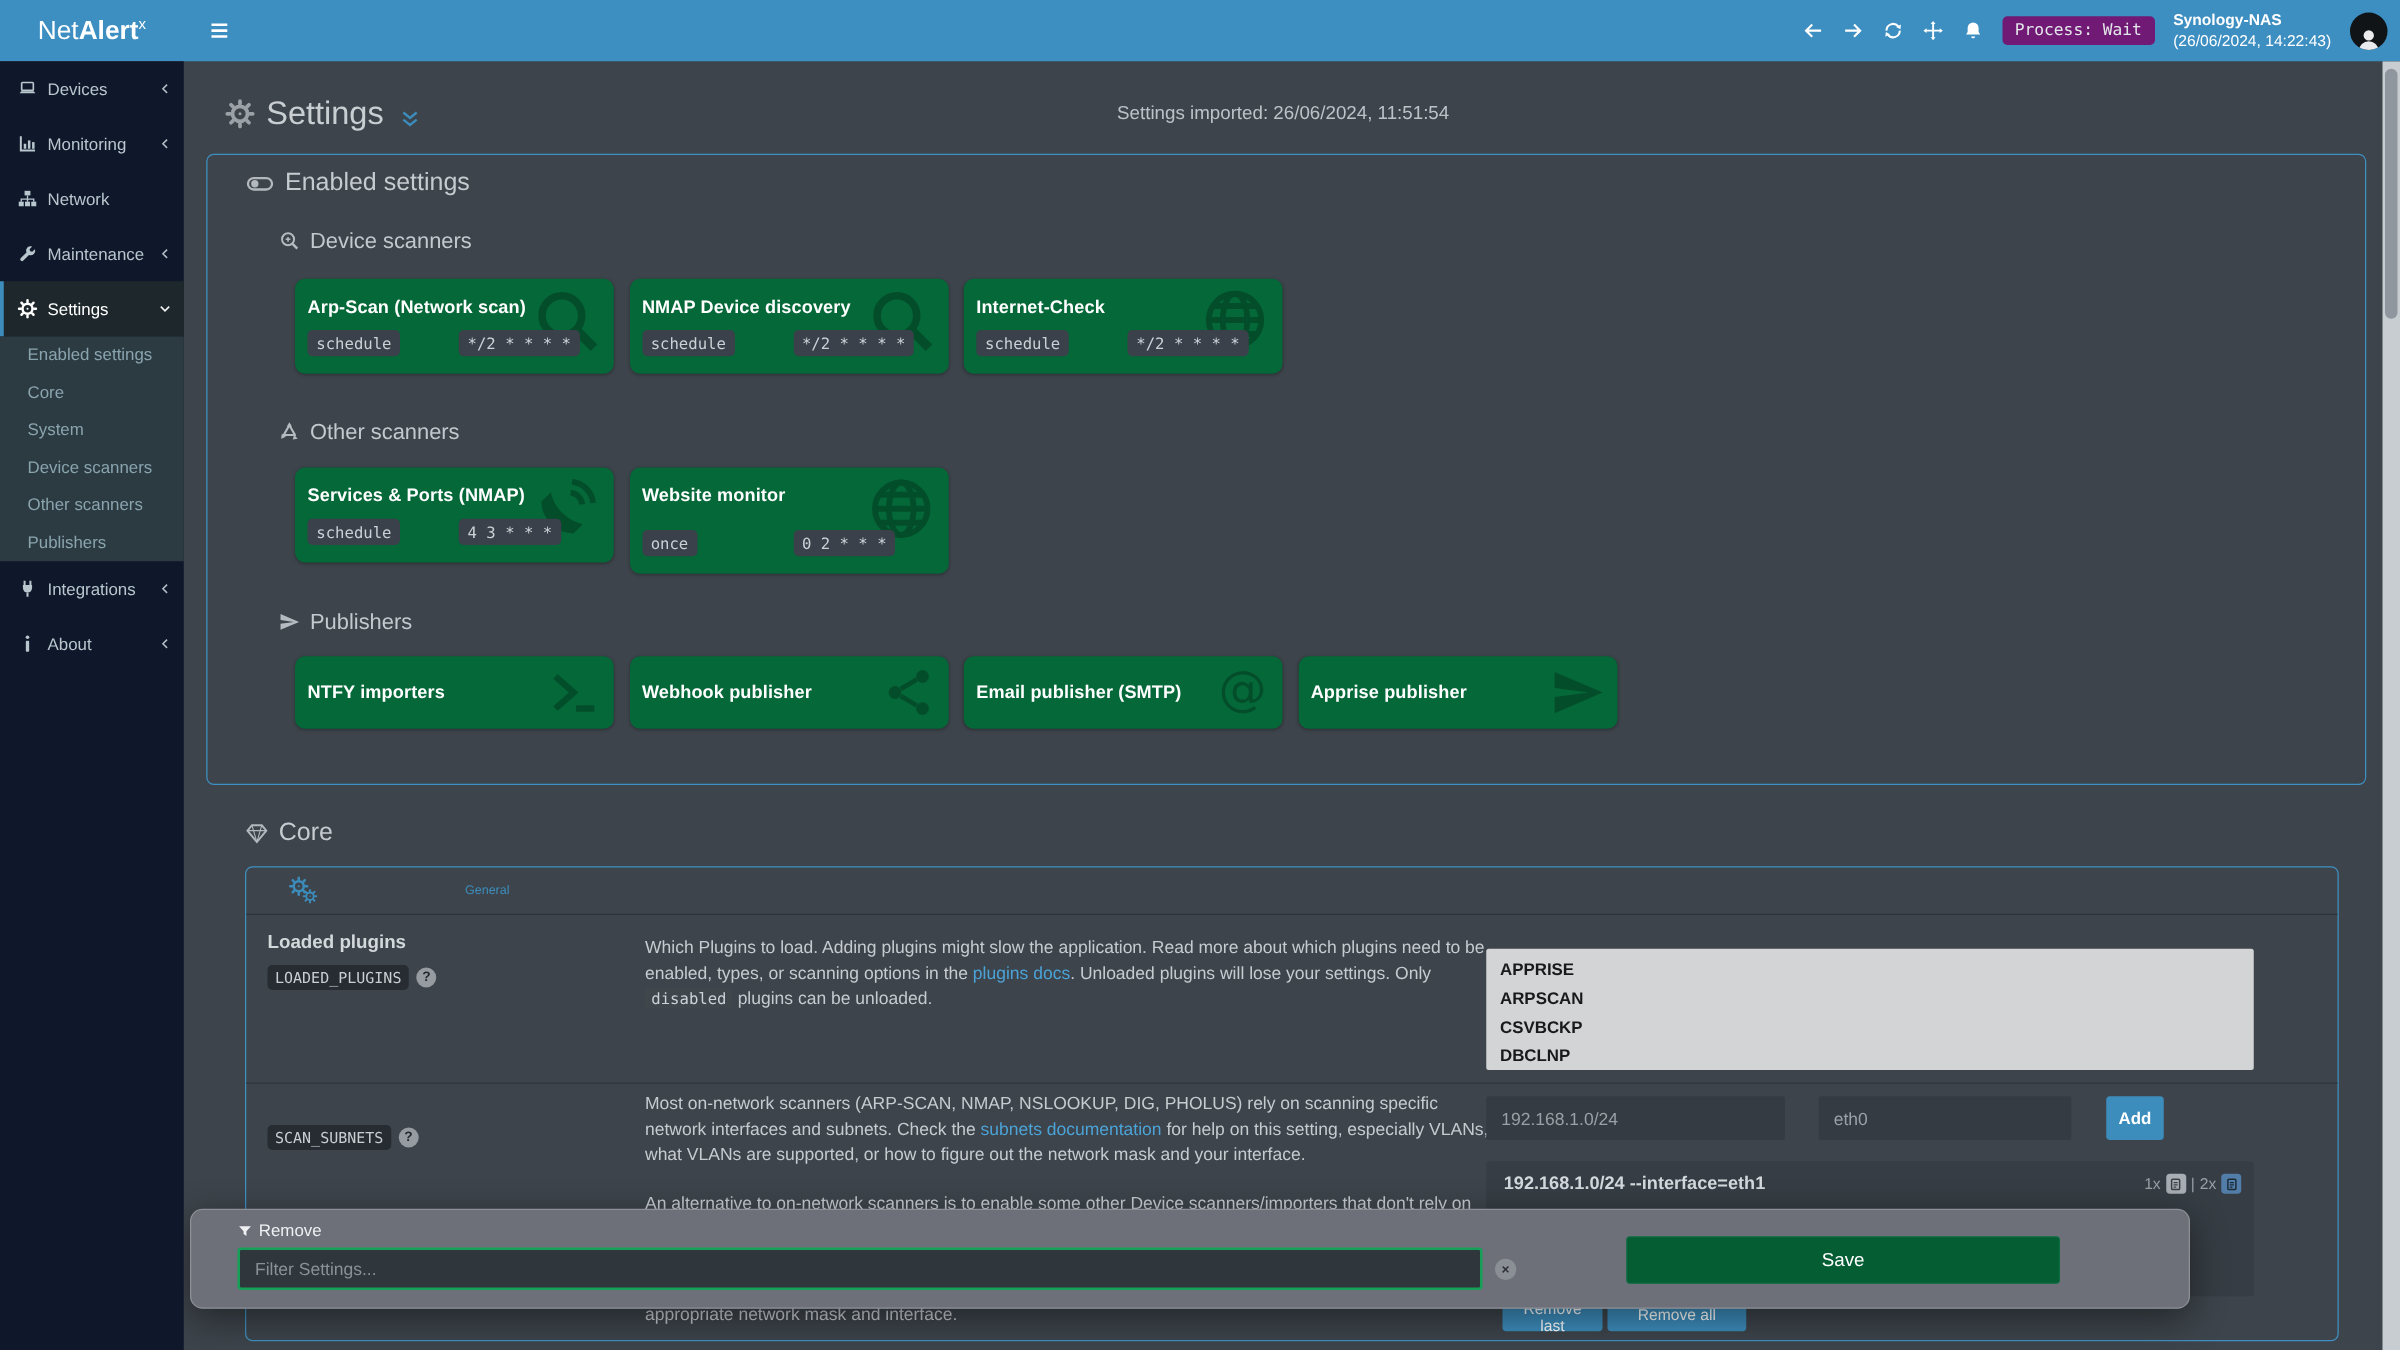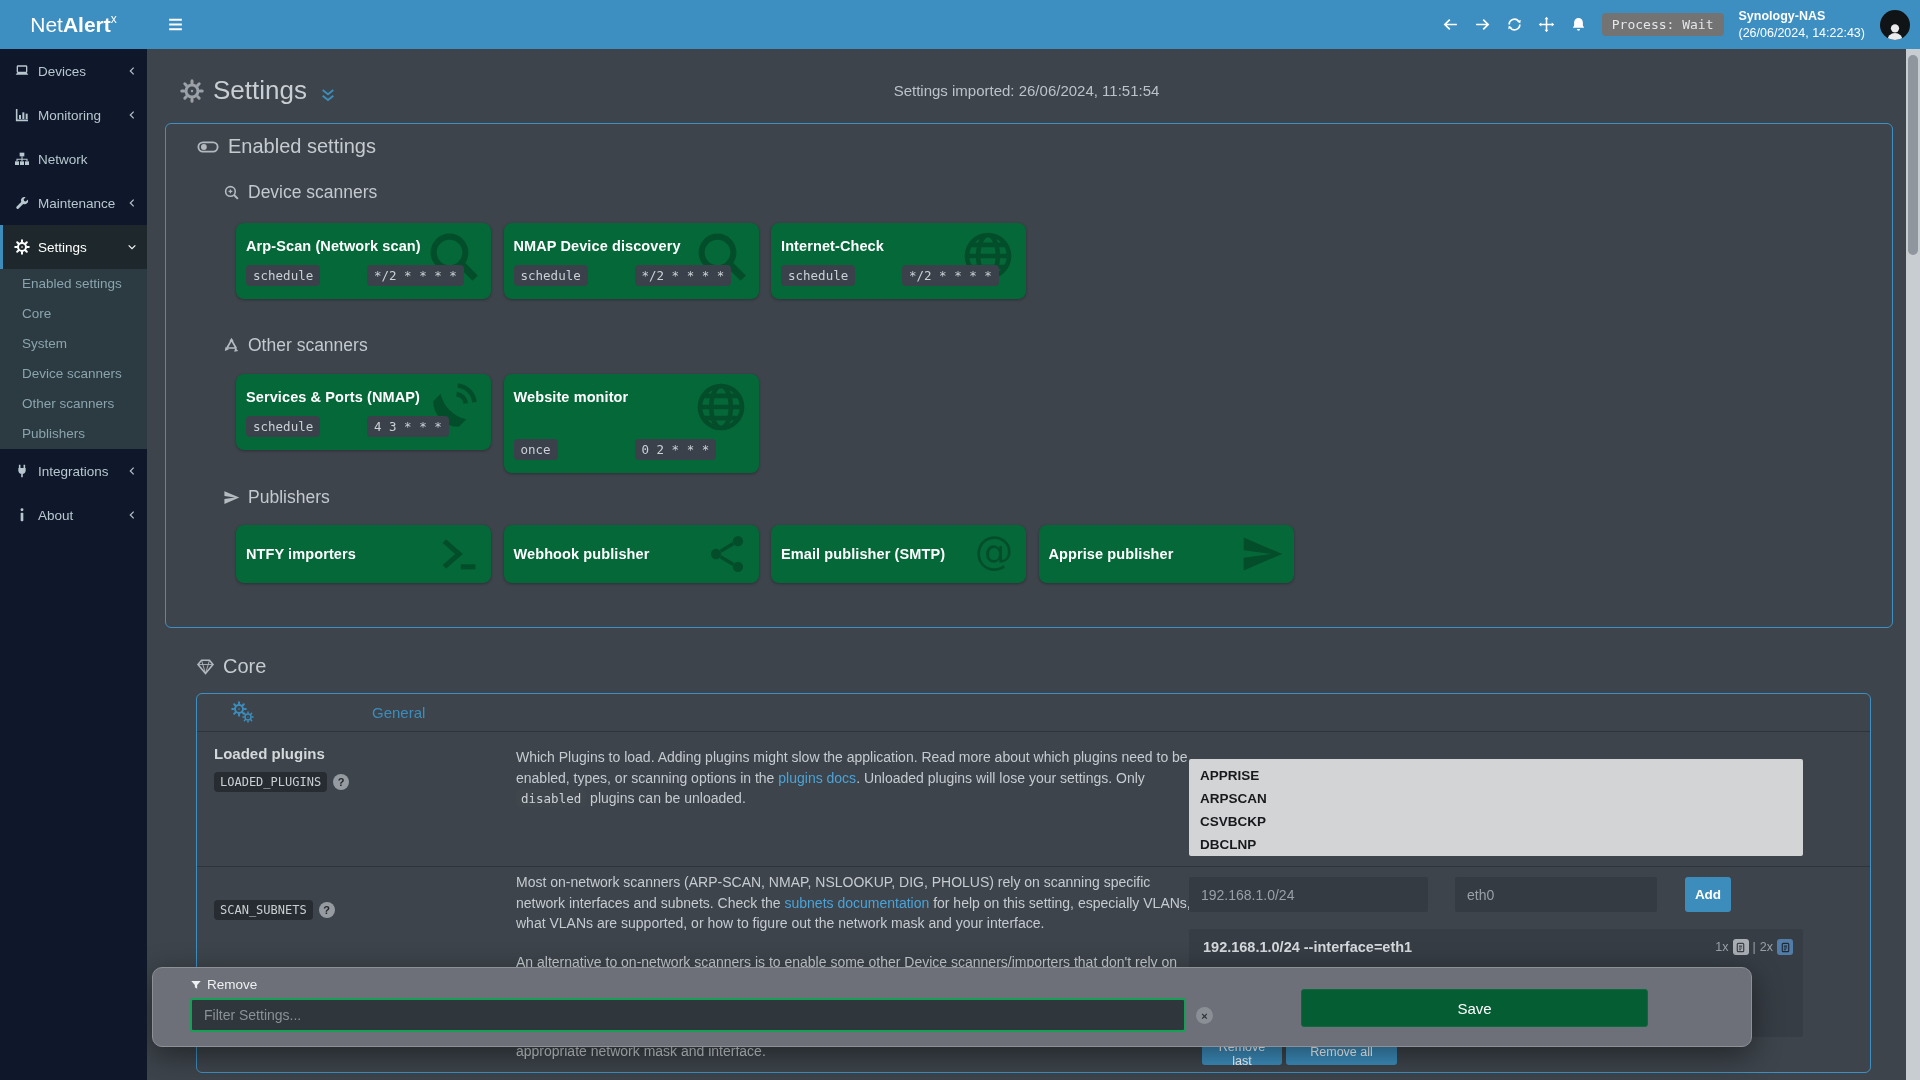--- a/index.html
+++ b/index.html
@@ -10,21 +10,21 @@
   .ic svg{width:100%;height:100%;display:block}
 
   
   .navbar{position:absolute;left:0;top:0;width:1920px;height:49px;background:var(--navbar)}
   .logo{position:absolute;left:0;top:0;width:147px;height:49px;display:flex;align-items:center;justify-content:center;color:#fff;font-size:21px;cursor:pointer}
   .logo b{font-weight:bold}
   .logo sup{font-size:12px;margin-top:-12px}
   .burger{position:absolute;left:166px;top:15px;width:19px;height:19px;color:#fff;cursor:pointer}
   .nav-right{position:absolute;right:10px;top:0;height:49px;display:flex;align-items:center;gap:15px;color:#fff}
   .nico{width:17px;height:17px;cursor:pointer}
-  .process-badge{background:#737373;color:#e4e7ea;font-family:"DejaVu Sans Mono",monospace;font-size:13px;padding:4px 10px;border-radius:4px;cursor:pointer}
+  .process-badge{background:#701a75;color:#e4e7ea;font-family:"DejaVu Sans Mono",monospace;font-size:13px;padding:4px 10px;border-radius:4px;cursor:pointer}
   .host{font-size:12.5px;line-height:1.3;color:#fff}
   .host-name{font-weight:bold}
   .avatar{width:30px;height:30px;border-radius:50%;background:#101416;display:flex;align-items:flex-end;justify-content:center;overflow:hidden;cursor:pointer}
   .av-ic{width:22px;height:22px;color:#e9ebed;margin-bottom:-3px}
 
   
   .sidebar{position:absolute;left:0;top:49px;width:147px;bottom:0;background:#0f172a;color:#b8c7ce;font-size:13.5px}
   .side-item{position:relative;height:44px;display:flex;align-items:center;padding:0 10px 0 14px;cursor:pointer}
   .side-item .s-ic{width:16px;height:16px;margin-right:8px;flex:none}
   .side-item .s-chev{width:10px;height:10px;margin-left:auto;opacity:.95}
@@ -56,21 +56,21 @@
   .slot1{width:121px;flex:none}
   .badge{display:inline-block;box-sizing:border-box;max-width:121px;overflow:hidden;white-space:nowrap;background:#3a414a;color:#ccd1d6;font-family:"DejaVu Sans Mono",monospace;font-size:12.5px;padding:3px 7px;border-radius:4px}
 
   .core-head{position:absolute;left:49px;top:606px;display:flex;gap:8px;align-items:center;font-size:20px;color:#c6cbd0}
   .gem-ic{width:19px;height:19px;color:#b2b8bd}
   .core-box{position:absolute;left:49px;top:644px;width:1675px;height:380px}
   .tabrow{position:absolute;left:0;top:0;right:0;height:37px;border-bottom:1px solid #2e343a}
   .tab-gears{position:absolute;left:34px;top:6px;width:28px;height:26px;color:var(--accent)}
   .g1{position:absolute;left:0;top:1px;width:16px;height:16px}
   .g2{position:absolute;left:11px;top:11px;width:12px;height:12px}
-  .tab{position:absolute;left:175px;top:0;line-height:37px;color:var(--accent);font-size:15px;cursor:pointer}
+  .tab{position:absolute;left:175px;top:0;line-height:37px;color:var(--accent);font-size:10px;cursor:pointer}
   .crow{position:absolute;left:0;right:0}
   .row-loaded{top:37px;height:135px;border-bottom:1px solid #2e343a}
   .row-subnets{top:172px;bottom:0}
   .col-label{position:absolute;left:17px;top:14px;width:290px}
   .lbl-title{font-weight:bold;font-size:15px;color:#d3d8db}
   .lbl-code{margin-top:10px;display:flex;align-items:center;gap:6px}
   .code-badge{background:#262c31;color:#c9ced2;font-family:"DejaVu Sans Mono",monospace;font-size:12px;padding:3px 6px;border-radius:4px}
   .qmark{width:16px;height:16px;border-radius:50%;background:#959ba1;color:#23272b;font-size:11px;font-weight:bold;display:inline-flex;align-items:center;justify-content:center;cursor:pointer}
   .qmark::after{content:"?"}
   .col-desc{position:absolute;left:319px;top:16px;width:680px;font-size:14px;line-height:20.5px;color:#c6cbd0}
@@ -389,21 +389,21 @@
                   <path d="M13.5 6.5a4.5 4.5 0 0 1 4 4" stroke="currentColor" stroke-width="2" fill="none"></path>
                   <path d="M14 2.8a8 8 0 0 1 7.2 7.2" stroke="currentColor" stroke-width="2" fill="none"></path>
                 </svg>
               </span>
               <div class="c-title">Services &amp; Ports (NMAP)</div>
               <div class="badges">
                 <span class="slot1"><span class="badge">schedule</span></span>
                 <span class="badge">4 3 * * *</span>
               </div>
             </div>
-            <div class="card scan" style="height: 99px;">
+            <div class="card scan" style="height: 85px;">
               <span class="ic big-ic">
                 <svg viewBox="0 0 24 24">
                   <circle cx="12" cy="12" r="9" fill="none" stroke="currentColor" stroke-width="2"></circle>
                   <ellipse cx="12" cy="12" rx="4.2" ry="9" fill="none" stroke="currentColor" stroke-width="2"></ellipse>
                   <path d="M3 12h18M4.3 7.2h15.4M4.3 16.8h15.4" stroke="currentColor" stroke-width="2" fill="none"></path>
                 </svg>
               </span>
               <div class="c-title">Website monitor</div>
               <div class="badges">
                 <span class="slot1"><span class="badge">once</span></span>

